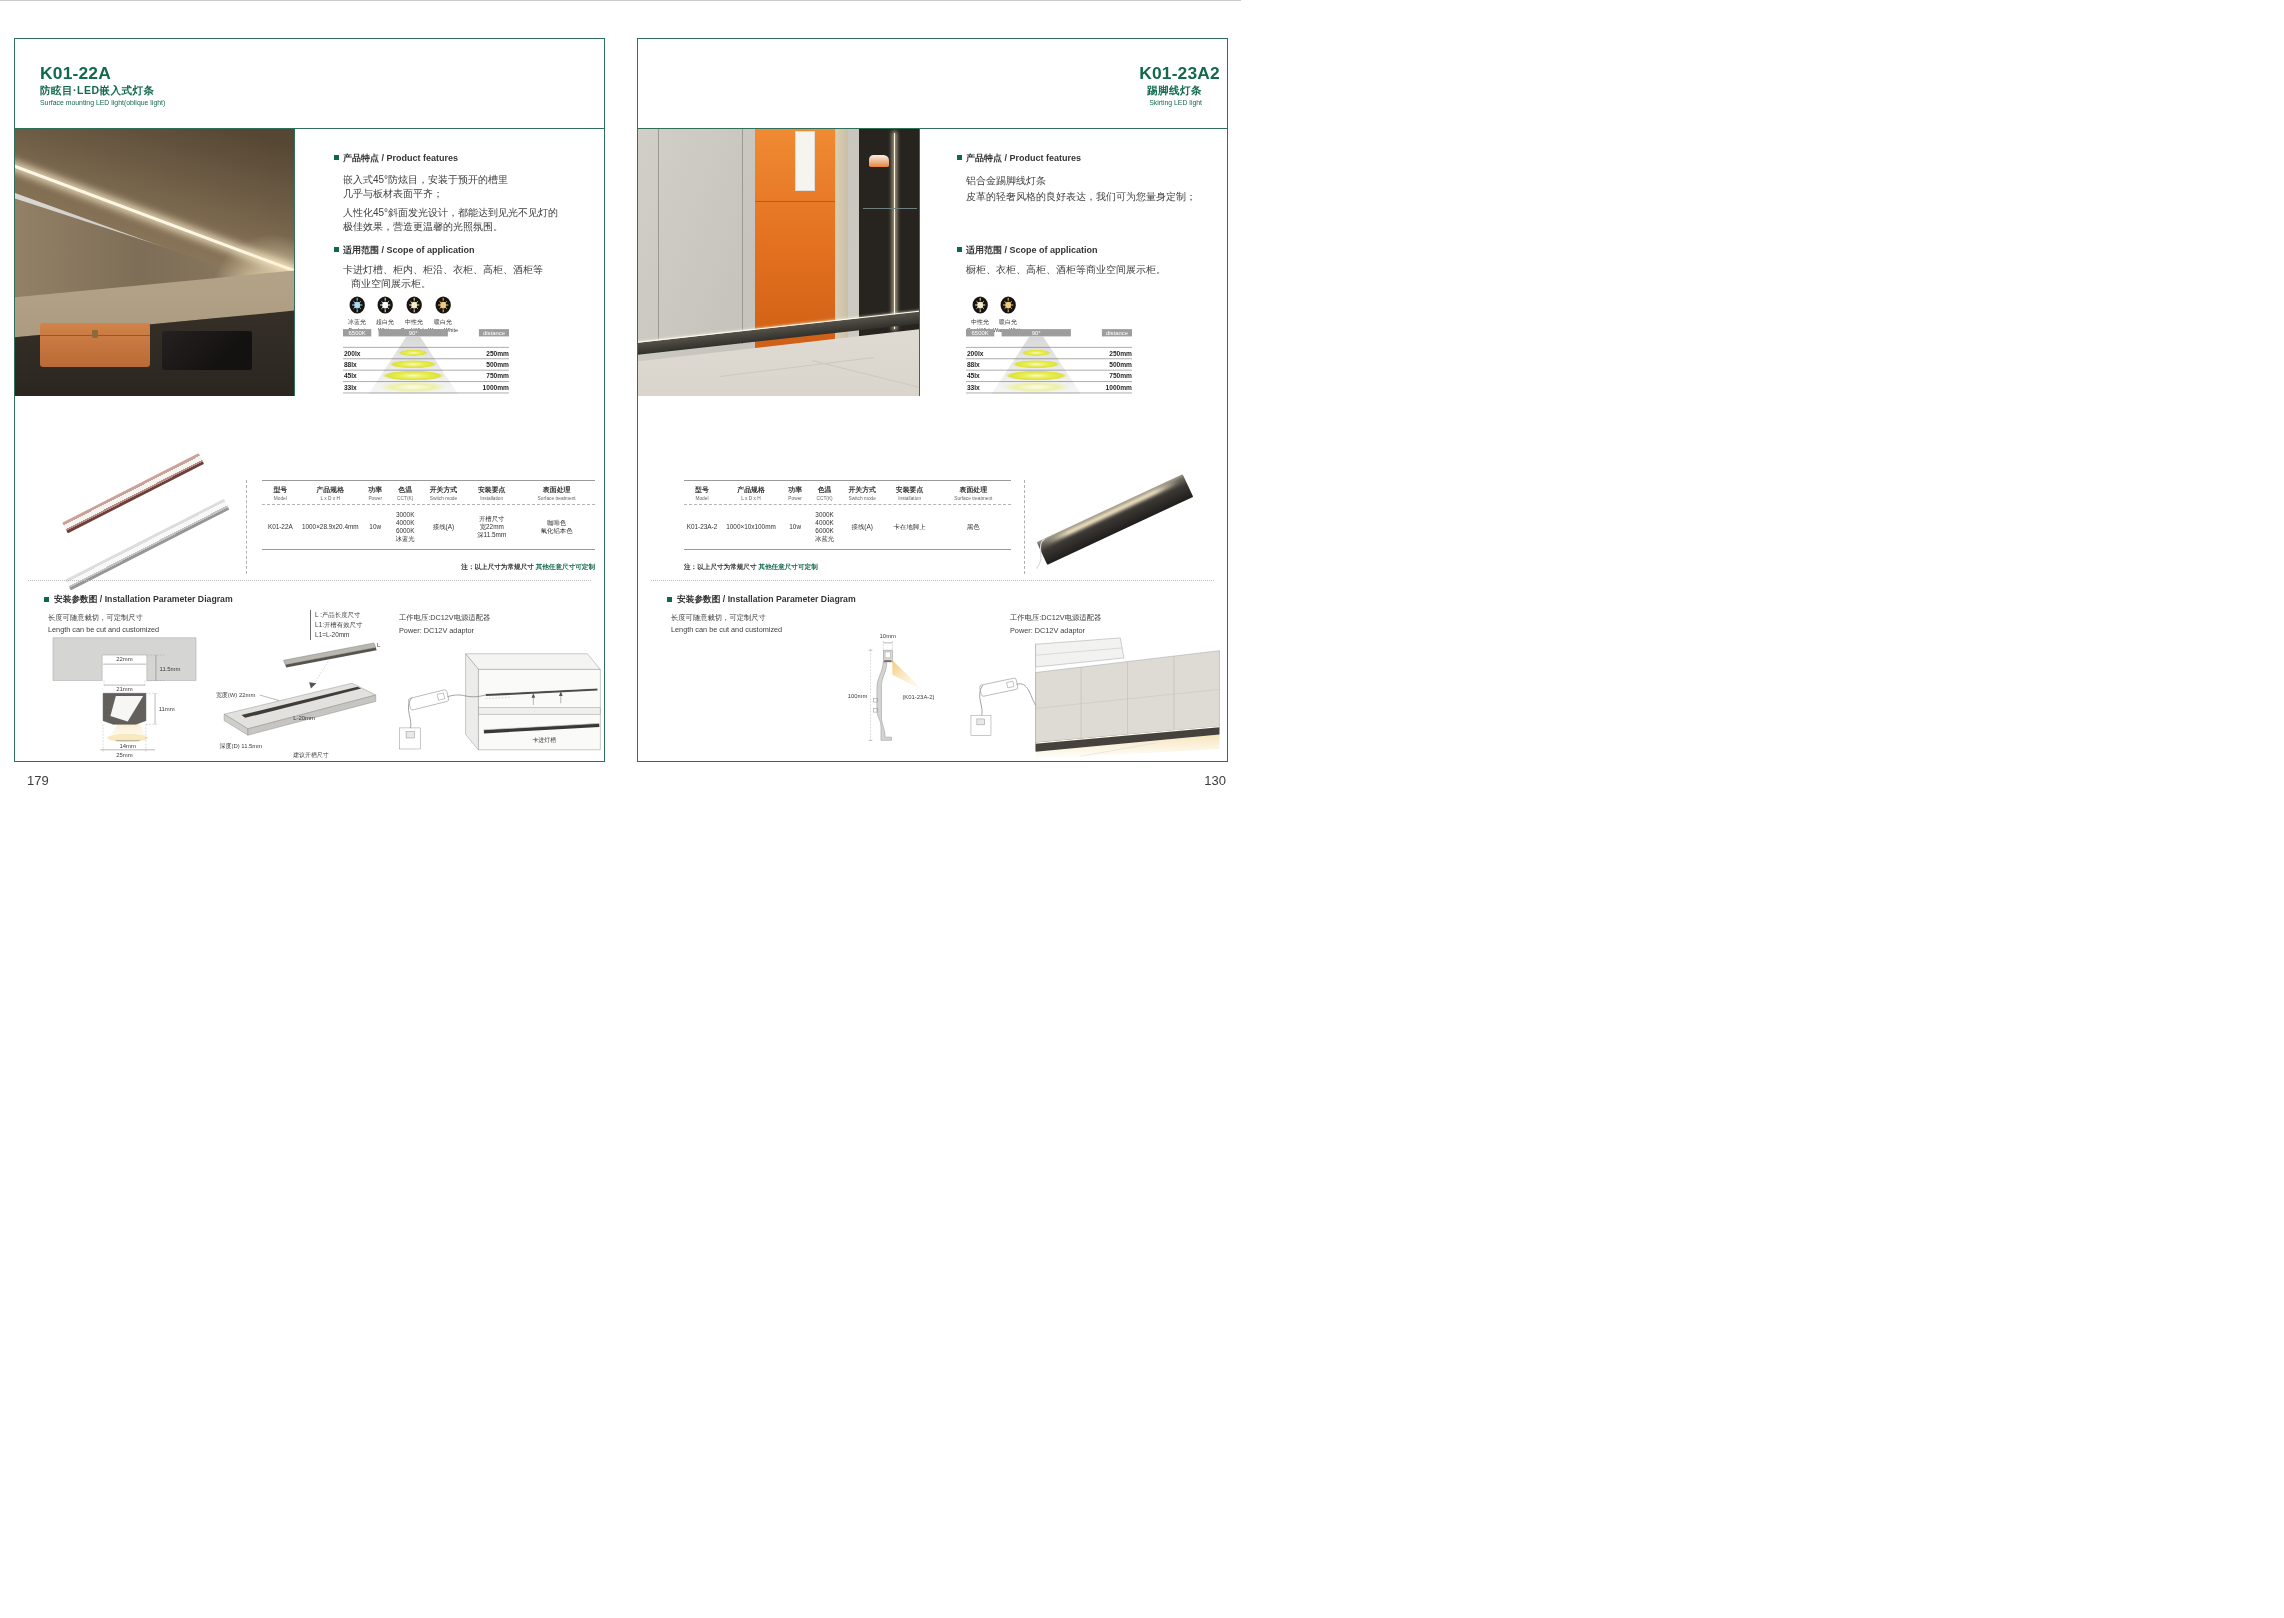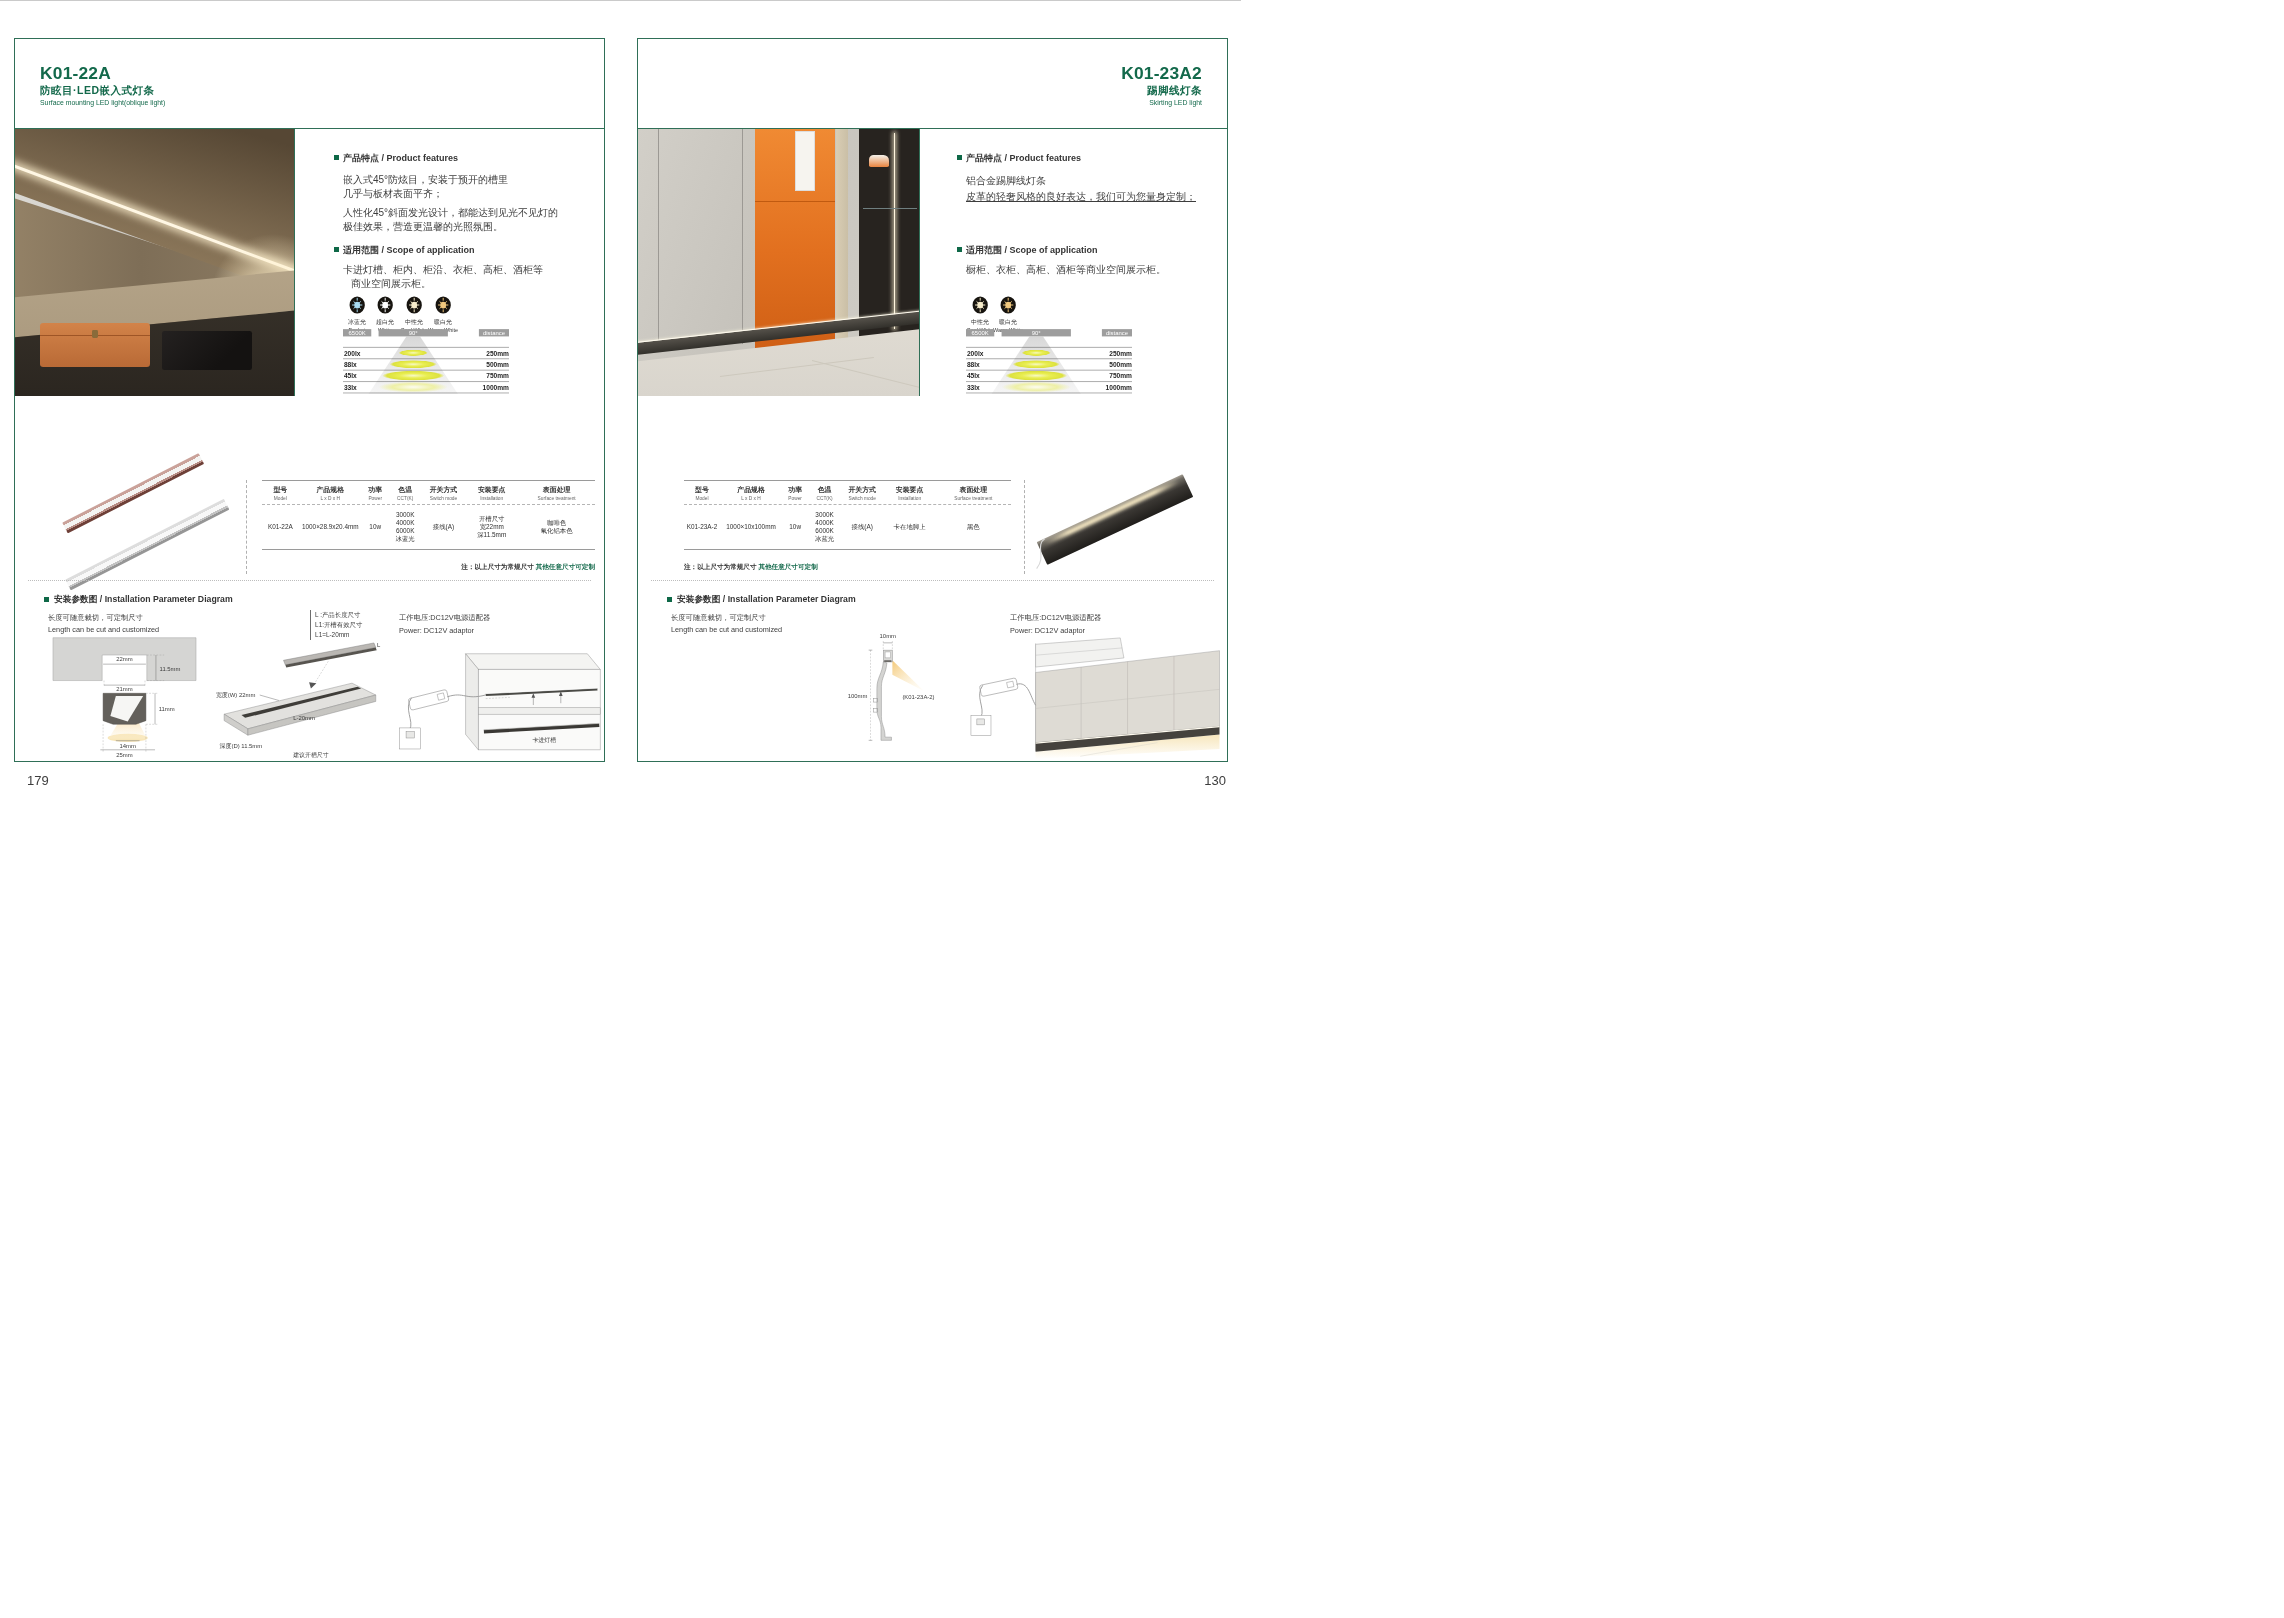--- a/index.html
+++ b/index.html
@@ -401,21 +401,21 @@
     </g>
     <path d="M112,124 C150,112 150,132 196,120" fill="none" stroke="#999" stroke-width="2"></path>
     <path d="M34,126 C16,150 40,176 30,196" fill="none" stroke="#999" stroke-width="2"></path>
     <rect x="8" y="192" width="46" height="46" fill="#fff" stroke="#888"></rect>
     <rect x="22" y="200" width="18" height="14" fill="#e8e8e6" stroke="#888"></rect>
   </svg>
 
 </section>
 
 <section class="page" id="pageR">
-  <div class="model abs" style="right:25px;top:24px;">K01-23A2</div>
+  <div class="model abs" style="right:7px;top:24px;">K01-23A2</div>
   <div class="sub-cn abs" style="right:25px;top:45px;text-align:right;">踢脚线灯条</div>
   <div class="sub-en abs" style="right:25px;top:60px;text-align:right;">Skirting LED light</div>
   <div class="hline"></div>
 
   <div class="photo" style="left:0;width:281px;">
     <div class="pr-doors"></div>
     <div class="pr-seam" style="left:20px;"></div>
     <div class="pr-seam" style="left:104px;"></div>
     <div class="pr-orange"></div>
     <div class="pr-oshelf"></div>
@@ -430,21 +430,21 @@
     <div class="pr-skline"></div>
     <div class="pr-floor"></div>
     <div class="pr-fseam" style="left:82px;top:247px;width:155px;transform:rotate(-7deg);"></div>
     <div class="pr-fseam" style="left:174px;top:231px;width:114px;transform:rotate(14deg);"></div>
   </div>
   <div class="vline" style="left:281px;"></div>
 
   <div class="sq abs" style="left:319px;top:116px;"></div>
   <div class="sec-title abs" style="left:328px;top:113px;">产品特点 / Product features</div>
   <div class="body-line abs" style="left:328px;top:135px;">铝合金踢脚线灯条</div>
-  <div class="body-line abs" style="left:328px;top:151px;text-decoration:underline;">皮革的轻奢风格的良好表达，我们可为您量身定制；</div>
+  <div class="body-line abs" style="left:328px;top:151px;">皮革的轻奢风格的良好表达，我们可为您量身定制；</div>
 
   <div class="sq abs" style="left:319px;top:208px;"></div>
   <div class="sec-title abs" style="left:328px;top:205px;">适用范围 / Scope of application</div>
   <div class="body-line abs" style="left:328px;top:224px;">橱柜、衣柜、高柜、酒柜等商业空间展示柜。</div>
 
   <div class="icon" style="left:326px;top:257px;">
     <svg width="16.4" height="18" viewBox="0 0 36 40">
       <ellipse cx="18" cy="20" rx="17" ry="19" fill="#17140f"></ellipse>
       <g stroke-width="2.2" stroke-linecap="round" stroke="#f6eccb">
         <line x1="18" y1="5" x2="18" y2="9.5"></line>

